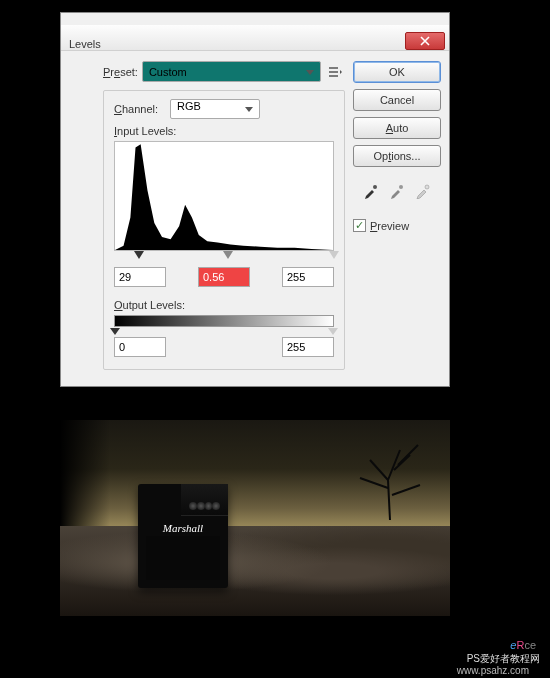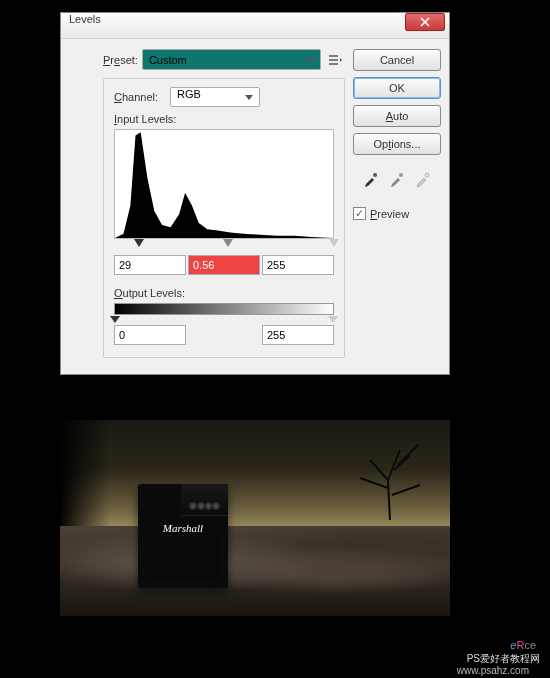--- a/index.html
+++ b/index.html
@@ -1,19 +1,19 @@
 <!DOCTYPE html>
 <html><head>
 <meta charset="utf-8">
 <style>
 * { box-sizing: border-box; margin: 0; padding: 0; font-family: Tahoma, sans-serif; font-size: 11px; }
 body { background: #000; width: 550px; height: 678px; position: relative; overflow: hidden; }
 
 .dialog { position: absolute; left: 60px; top: 12px; width: 390px; background: #f0f0f0; border: 1px solid #888; box-shadow: 3px 3px 8px rgba(0,0,0,0.4); }
-.titlebar { height: 26px; background: linear-gradient(#fdfdfd, #e8e8e8); border-bottom: 1px solid #d0d0d0; display: flex; align-items: flex-start; padding: 0 4px 0 8px; }
+.titlebar { height: 26px; background: linear-gradient(#fdfdfd, #e8e8e8); border-bottom: 1px solid #d0d0d0; display: flex; align-items: flex-end; padding: 0 4px 0 8px; margin-top: 12px; }
 .titlebar-text { flex: 1; color: #333; }
 .close-btn { width: 40px; height: 18px; background: linear-gradient(#e46a6a, #c83a3a); border: 1px solid #a02020; border-radius: 2px; color: #fff; display: flex; align-items: center; justify-content: center; cursor: pointer; }
 .close-btn svg { width: 10px; height: 10px; }
 
 .dialog-body { display: flex; padding: 10px 8px 16px 10px; gap: 8px; }
 .left-col { flex: 1; padding-left: 32px; }
 .right-col { width: 88px; display: flex; flex-direction: column; gap: 6px; }
 
 .row { display: flex; align-items: center; gap: 4px; margin-bottom: 8px; }
 .label { color: #333; }
@@ -29,21 +29,21 @@
 
 .histogram { width: 100%; height: 110px; background: #fff; border: 1px solid #bbb; margin-top: 4px; position: relative; overflow: hidden; }
 .histogram svg { width: 100%; height: 100%; display: block; }
 
 .slider-track { height: 10px; position: relative; margin-bottom: 6px; }
 .slider-handle { position: absolute; top: 0; width: 0; height: 0; border-left: 5px solid transparent; border-right: 5px solid transparent; border-top: 8px solid #333; transform: translateX(-5px); cursor: pointer; }
 .slider-handle.mid { border-top-color: #888; }
 .slider-handle.white { border-top-color: #ccc; }
 
 .inputs-row { display: flex; justify-content: space-between; }
-.num-input { width: 72px; height: 20px; border: 1px solid #aaa; background: #fff; padding: 0 4px; display: flex; align-items: center; }
+.num-input { width: 52px; height: 20px; border: 1px solid #aaa; background: #fff; padding: 0 4px; display: flex; align-items: center; }
 .num-input.selected { background: #ef4444; color: #fff; }
 
 .gradient-bar { height: 12px; background: linear-gradient(to right, #000, #fff); border: 1px solid #999; margin-top: 4px; position: relative; }
 .out-handle { position: absolute; top: 12px; width: 0; height: 0; border-left: 5px solid transparent; border-right: 5px solid transparent; border-top: 7px solid #333; transform: translateX(-5px); cursor: pointer; }
 .out-handle.white { border-top-color: #ccc; left: 100%; }
 
 .btn { height: 22px; border: 1px solid #888; background: linear-gradient(#fdfdfd, #e2e2e2); border-radius: 3px; display: flex; align-items: center; justify-content: center; cursor: pointer; color: #333; }
 .btn.default { border: 1px solid #5a8fd6; box-shadow: 0 0 0 1px #8fb8e8 inset; }
 
 .eyedroppers { display: flex; gap: 6px; margin-top: 8px; justify-content: center; }
@@ -140,25 +140,25 @@
               <span>0</span>
             </div>
           <div class="num-input">
               <span>255</span>
             </div>
         </div>
       </div>
     </div>
 
     <div class="right-col">
+      <div class="btn default">
+          <span>OK</span>
+        </div>
       <div class="btn">
           <span>Cancel</span>
-        </div>
-      <div class="btn default">
-          <span>OK</span>
         </div>
       <div class="btn">
           <span class="underline">A</span>
           <span>uto</span>
         </div>
       <div class="btn">
           <span>Op<span class="underline">t</span>ions...</span>
         </div>
       <div class="eyedroppers">
         <div class="eyedropper">

